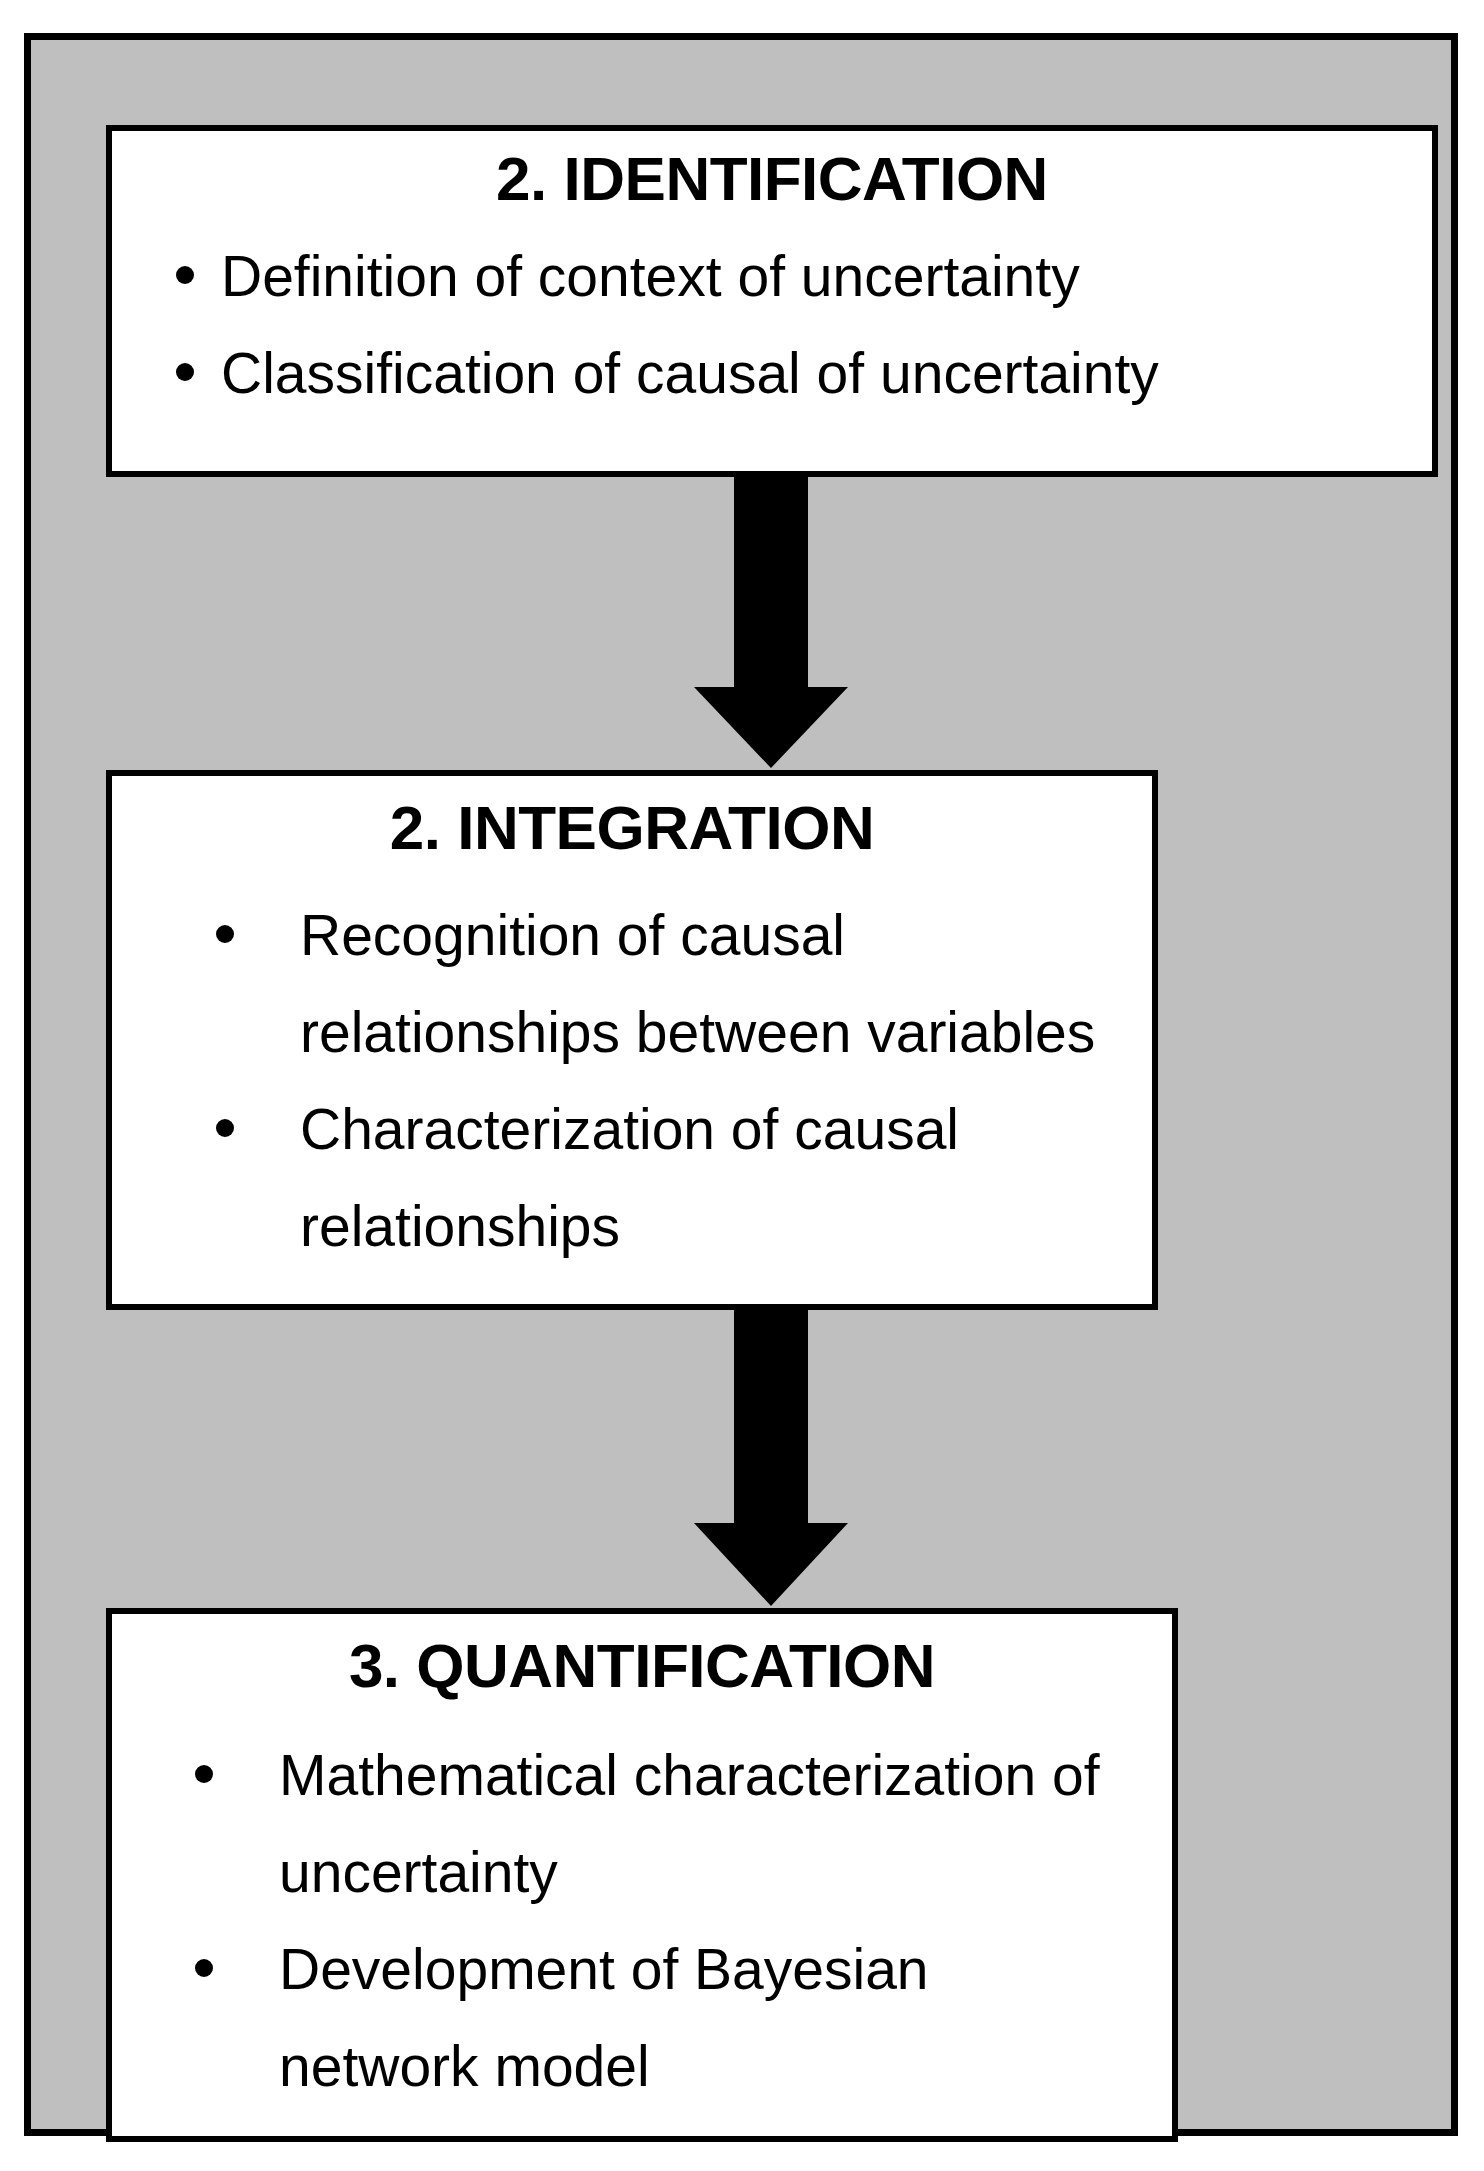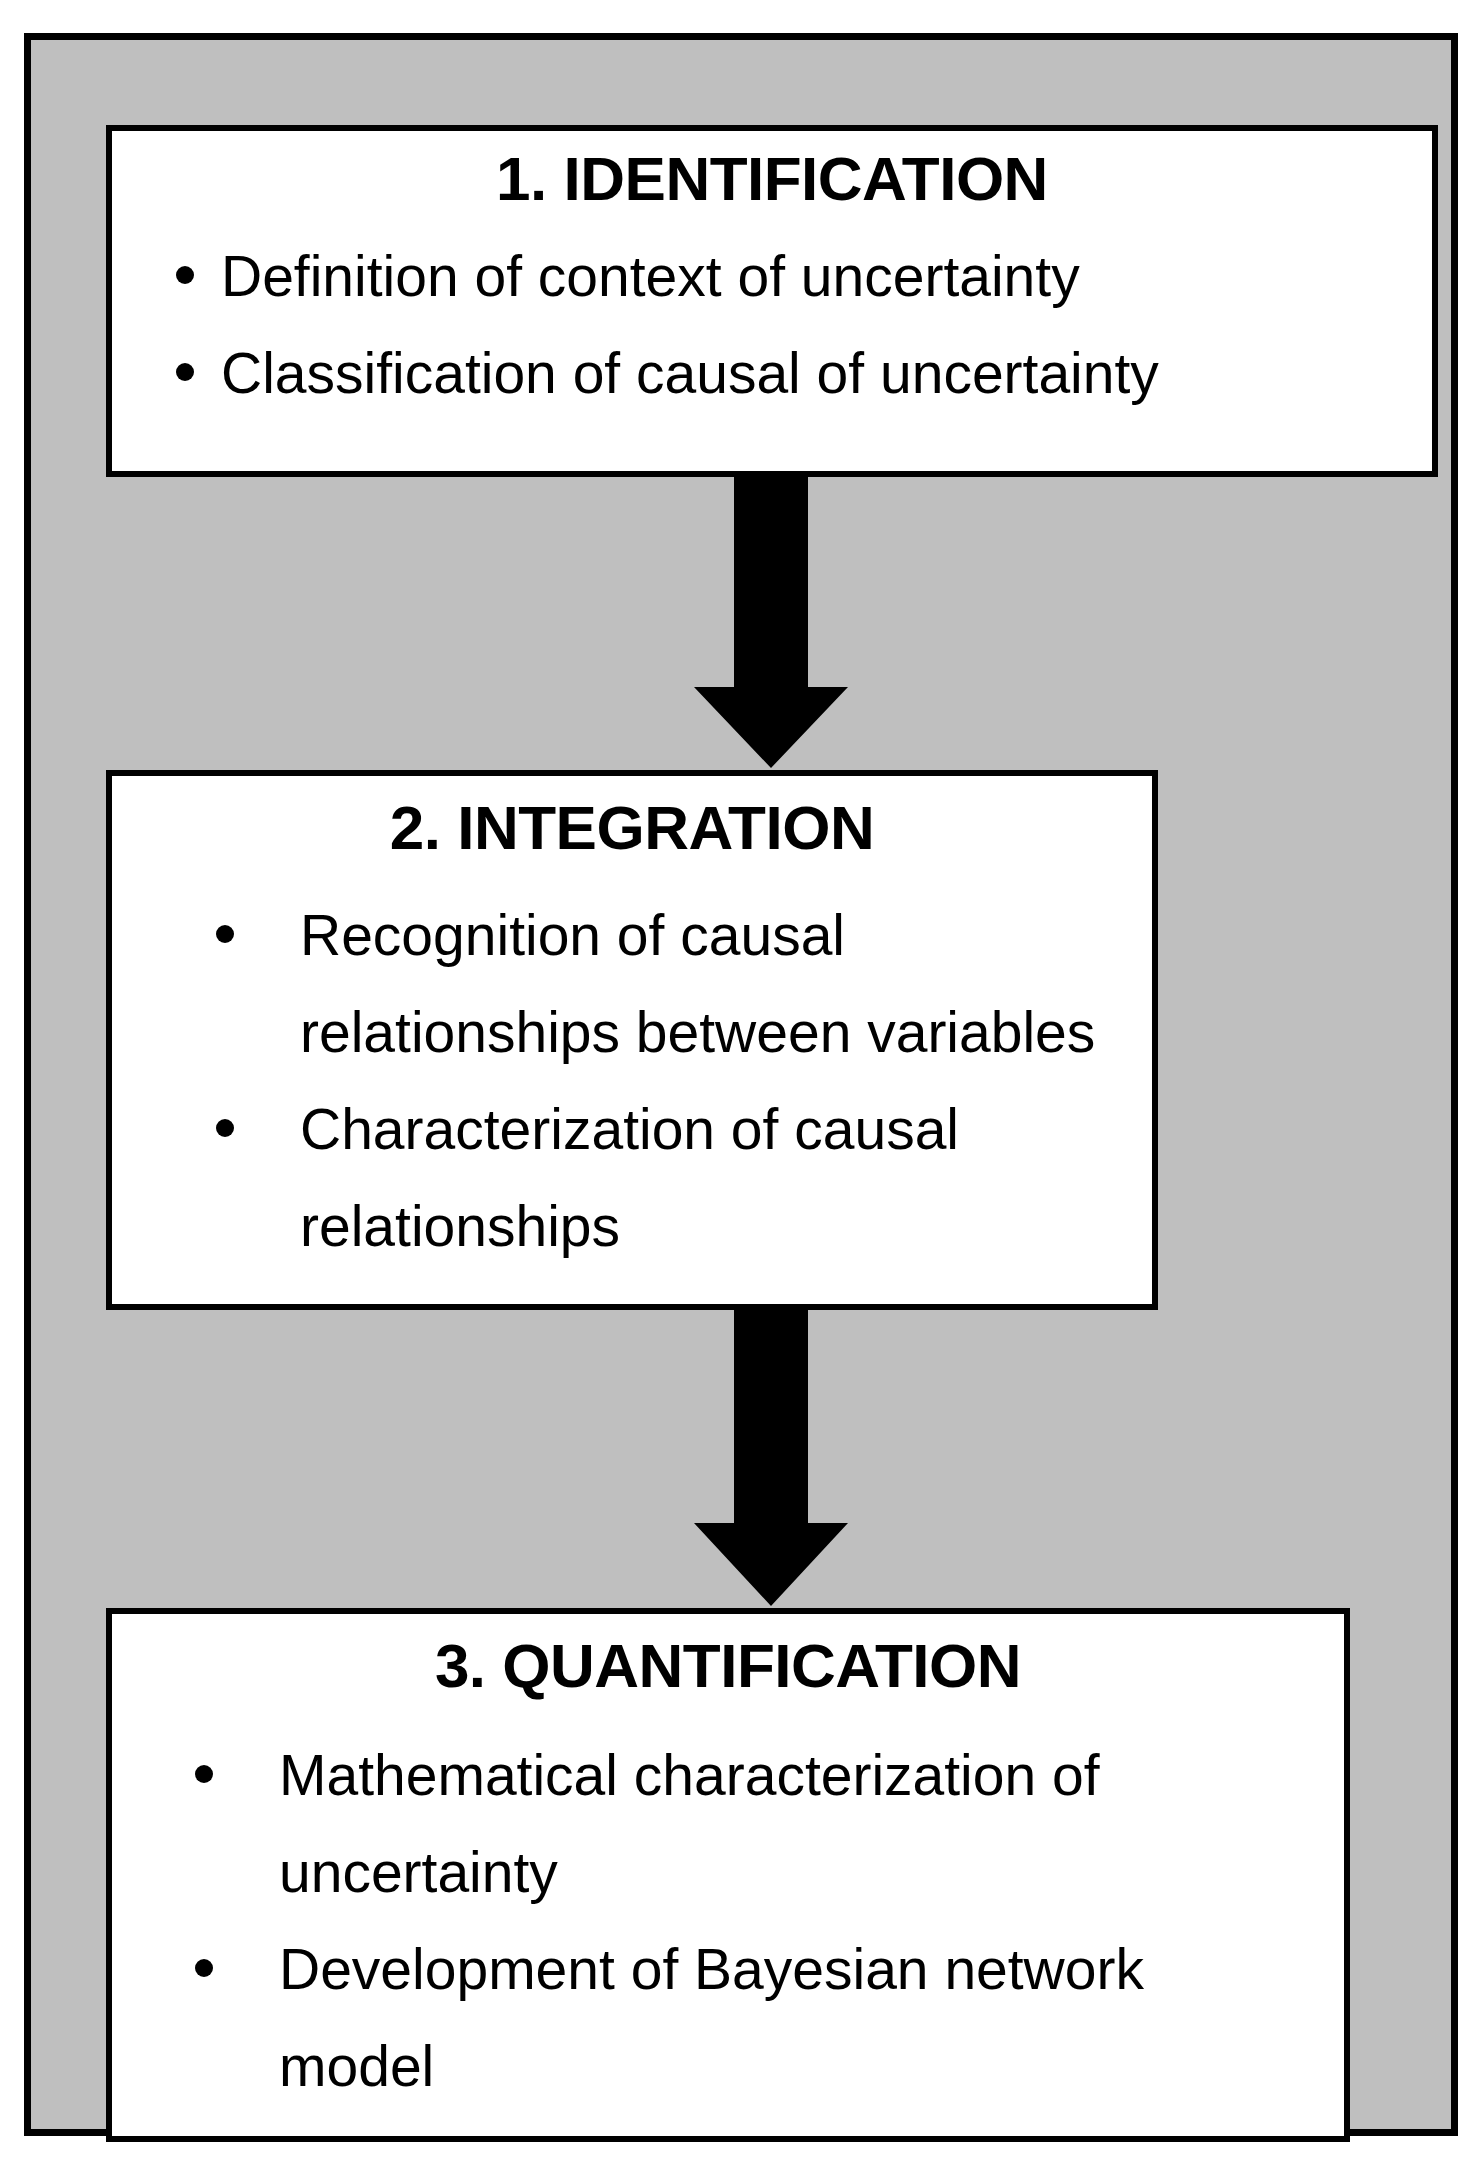--- a/index.html
+++ b/index.html
@@ -30,21 +30,21 @@
 
   
   .stage-box {
     position: absolute;
     background: #ffffff;
     border: 6px solid #000000;
     box-sizing: border-box;
   }
   #box-1 { left: 75px;  top: 85px;   width: 1332px; height: 352px; }
   #box-2 { left: 75px;  top: 730px;  width: 1052px; height: 540px; }
-  #box-3 { left: 75px;  top: 1568px; width: 1244px; height: 534px; }
+  #box-3 { left: 75px;  top: 1568px; width: 1072px; height: 534px; }
 
   .stage-title {
     text-align: center;
     font-weight: bold;
     font-size: 62px;
     line-height: 1.02;
     letter-spacing: -0.5px;
     color: #000000;
     font-family: "Liberation Sans", sans-serif;
     margin: 0;
@@ -96,21 +96,21 @@
   .connector-arrow svg { display: block; width: 100%; height: 100%; }
 </style>
 </head>
 <body>
 
 <div id="canvas">
 
   <div id="outer-frame">
 
     <div class="stage-box" id="box-1">
-      <div class="stage-title">1. IDENTIFICATION</div>
+      <div class="stage-title">2. IDENTIFICATION</div>
       <ul class="bullet-list">
         <li class="bullet-item">
           <span class="bullet-dot"></span>
           <span>Definition of context of uncertainty</span>
         </li>
         <li class="bullet-item">
           <span class="bullet-dot"></span>
           <span>Classification of causal of uncertainty</span>
         </li>
       </ul>

